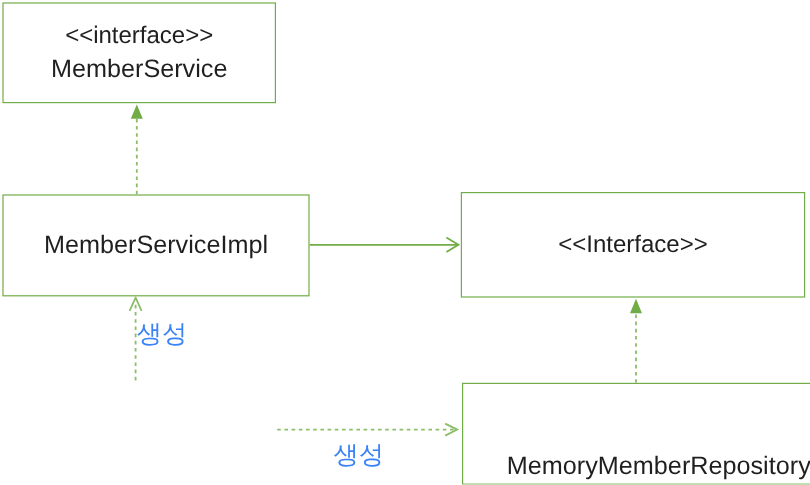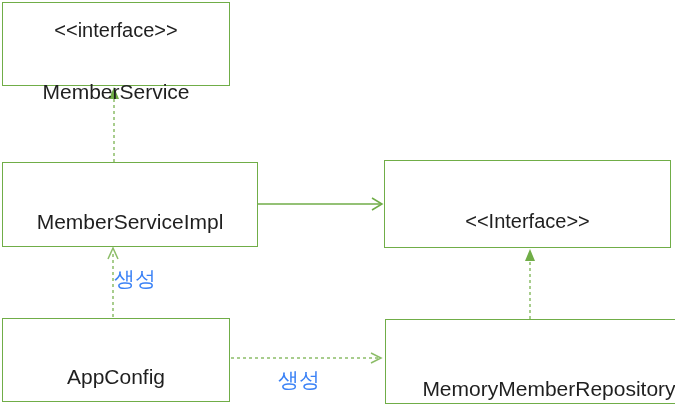--- a/index.html
+++ b/index.html
@@ -32,21 +32,20 @@
     flex-direction: column;
     align-items: center;
     justify-content: center;
     text-align: center;
     color: #1f1f1f;
   }
   .node .line {
     font-size: 21px;
     line-height: 28px;
     white-space: nowrap;
-    margin-top: 34px;
   }
   .node .stereotype {
     font-size: 20px;
   }
   #node-member-service            { left: 2px;   top: 2px;   width: 228px; height: 84px; }
   #node-member-service-impl       { left: 2px;   top: 162px; width: 256px; height: 85px; }
   #node-member-repository         { left: 384px; top: 160px; width: 287px; height: 88px; }
   #node-app-config                { left: 2px;   top: 318px; width: 228px; height: 84px; }
   #node-memory-member-repository  { left: 385px; top: 319px; width: 328px; height: 85px; justify-content: flex-end; }
   .edge-label {
@@ -89,23 +88,20 @@
   </div>
 
   <div class="node" id="node-member-service-impl">
     <div class="line name">MemberServiceImpl</div>
   </div>
 
   <div class="node" id="node-member-repository">
     <div class="line stereotype">&lt;&lt;Interface&gt;&gt;</div>
   </div>
 
-  <div class="node" id="node-app-config">
-    <div class="line name">AppConfig</div>
-  </div>
 
   <div class="node" id="node-memory-member-repository">
     <div class="line name">MemoryMemberRepository</div>
   </div>
 
   <div class="edge-label" id="create-label-vertical">생성</div>
 
   <div class="edge-label" id="create-label-horizontal">생성</div>
 
 </div>

